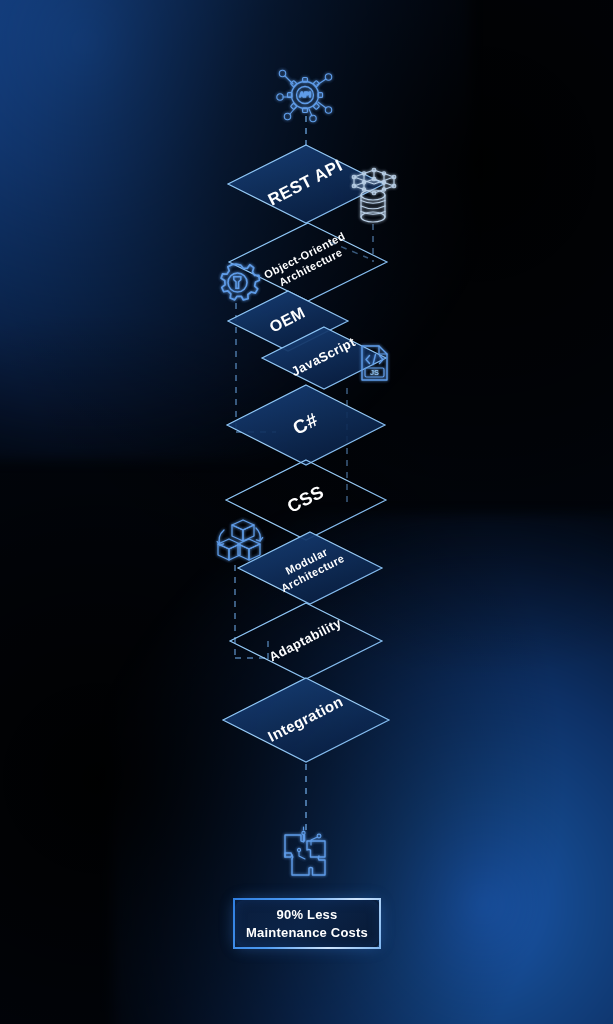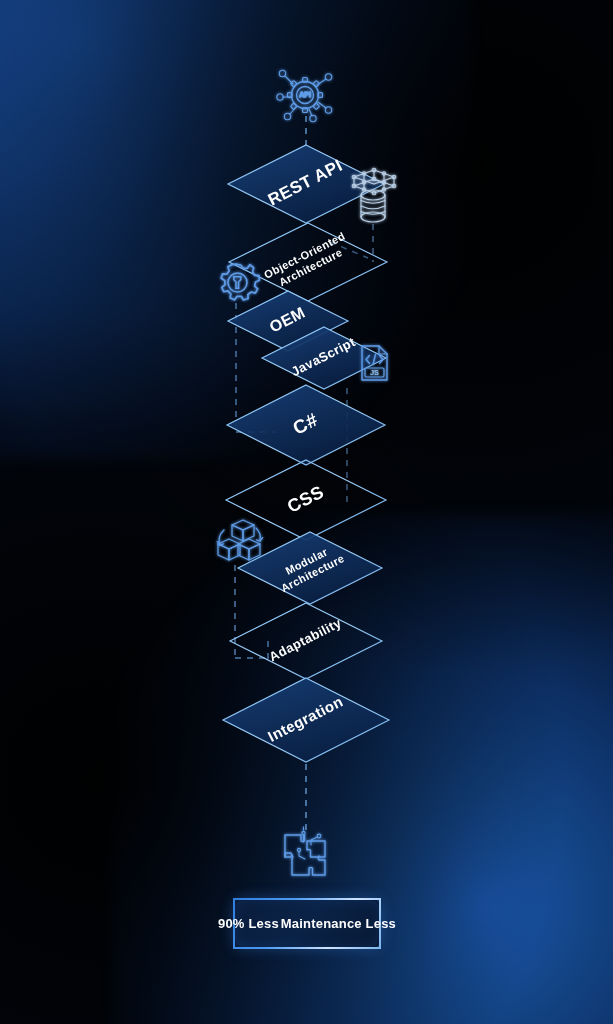--- a/index.html
+++ b/index.html
@@ -50,21 +50,21 @@
   
   .badge{
     position:absolute;
     left:233px; top:898px;
     width:148px; height:51px;
     border-radius:11px;
     border:2px solid;
     border-image:linear-gradient(120deg,#2f7ee0 0%,#4e9bf2 35%,#cfe4fb 70%,#7fb6f0 100%) 1;
     background:linear-gradient(135deg,#0a1d3c 0%,#0b2347 48%,#081a36 100%);
     box-shadow:0 0 14px rgba(60,130,220,0.35), inset 0 0 12px rgba(20,60,120,0.4);
-    display:flex; flex-direction:row;
+    display:flex; flex-direction:column;
     align-items:center; justify-content:center;
     gap:2px;
   }
   .badge-line{
     color:#ffffff;
     font-size:13px;
     font-weight:bold;
     letter-spacing:0.2px;
     line-height:1.18;
     white-space:nowrap;
@@ -294,16 +294,16 @@
           <circle cx="-7" cy="-5" r="1.6"></circle>
           <path d="M-7,-3.5 L-7,1 L-1,4"></path>
           <line x1="-2.5" y1="-28" x2="-2.5" y2="-25" stroke-dasharray="0"></line>
         </g>
       </g>
     </g>
   </svg>
 
   <div class="badge">
     <div class="badge-line">90% Less</div>
-    <div class="badge-line">Maintenance Less</div>
+    <div class="badge-line">Maintenance Costs</div>
   </div>
 
 </div>
 
 </body></html>

